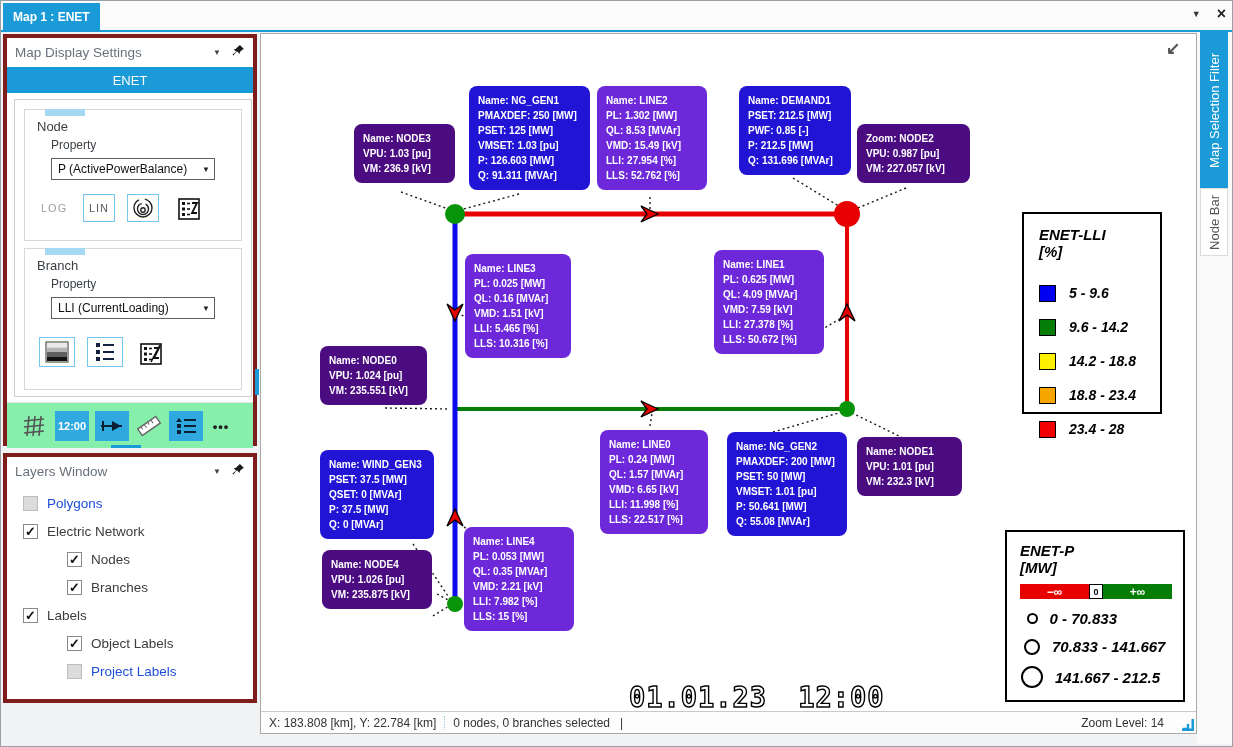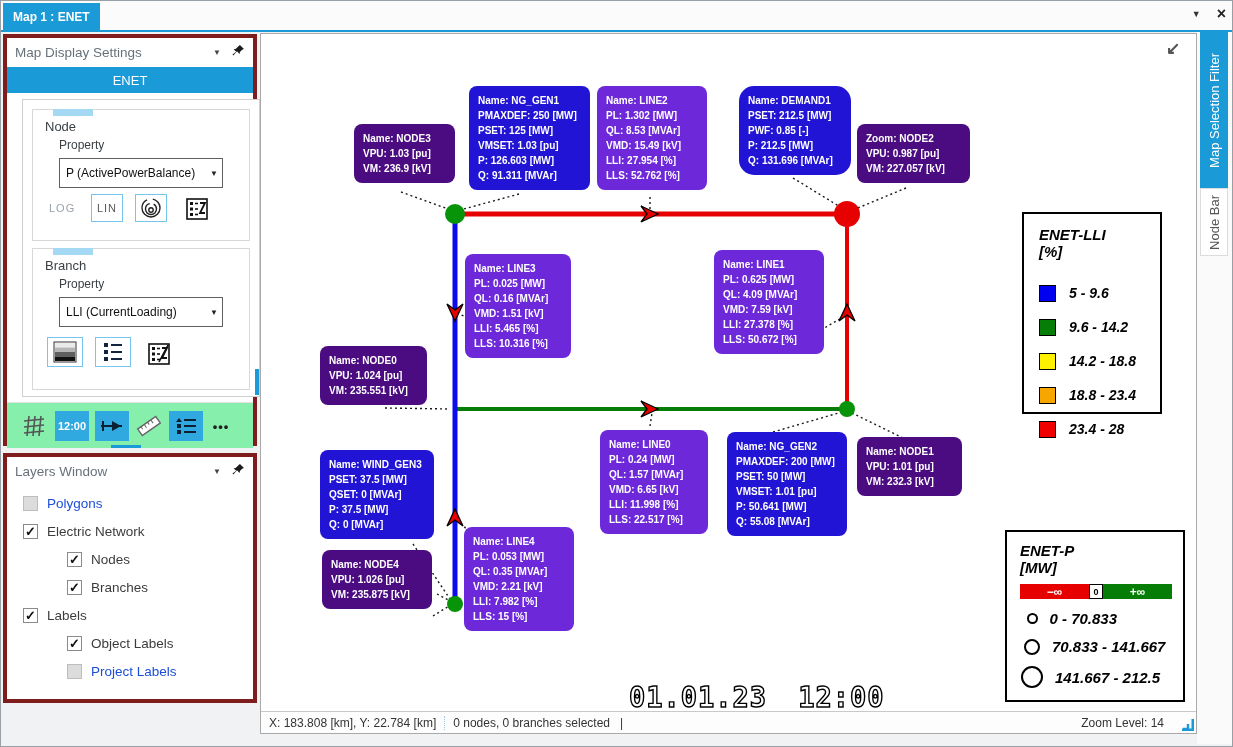--- a/index.html
+++ b/index.html
@@ -14,28 +14,28 @@
   .win-caret { font-size:9px; color:#333; cursor:default; }
   .win-close { font-size:16px; font-weight:bold; color:#222; line-height:16px; }
 
   
   .panel { position:absolute; background:#fff; border:4px solid #7f1d1d; }
   .panel-header { position:relative; height:28px; display:flex; align-items:center; padding:0 8px; color:#68717a; font-size:13.5px; }
   .panel-header .hdr-caret { position:absolute; right:32px; top:10px; font-size:8px; color:#444; }
   .panel-header .hdr-pin { position:absolute; right:8px; top:6px; }
   .panel1 { left:2px; top:33px; width:254px; height:412px; }
   .enet-bar { position:absolute; left:0; right:0; top:29px; height:26px; background:#1a9ad6; color:#fff; font-size:13px; display:flex; align-items:center; justify-content:center; }
-  .groupbox { position:absolute; left:7px; top:61px; width:238px; height:298px; border:1px solid #cfcfcf; background:#fff;margin-left:8px; }
+  .groupbox { position:absolute; left:7px; top:61px; width:238px; height:298px; border:1px solid #cfcfcf; background:#fff; }
   .secbox { position:absolute; left:9px; width:218px; border:1px solid #d8d8d8; background:#fff; }
   .secbox.nodesec { top:9px; height:132px; }
   .secbox.branchsec { top:148px; height:142px; }
   .tabtick { position:absolute; left:20px; top:-1px; width:40px; height:7px; background:#a5d9f3; }
   .sec-title { position:absolute; left:12px; top:9px; font-size:13px; color:#3a3f44; }
   .sec-prop { position:absolute; left:26px; top:28px; font-size:12px; color:#3a3f44; }
-  .selectbox { position:absolute; left:26px; top:48px; width:164px; height:30px; border:1px solid #5f5f5f; background:#fff; font-size:12px; color:#111; display:flex; align-items:center; padding:0 6px; }
+  .selectbox { position:absolute; left:26px; top:48px; width:164px; height:22px; border:1px solid #5f5f5f; background:#fff; font-size:12px; color:#111; display:flex; align-items:center; padding:0 6px; }
   .selectbox .sel-caret { position:absolute; right:4px; font-size:8px; color:#222; }
   .iconrow { position:absolute; left:0; right:0; top:80px; height:40px; }
   .log-label { position:absolute; left:16px; top:12px; font-size:11px; color:#9aa2a8; letter-spacing:1px; }
   .lin-btn { position:absolute; left:58px; top:4px; width:32px; height:28px; border:1px solid #74c6ec; background:#fff; font-size:11px; color:#5a5a5a; letter-spacing:1px; display:flex; align-items:center; justify-content:center; }
   .icon-btn { position:absolute; top:4px; width:32px; height:28px; border:1px solid #74c6ec; background:#fff; display:flex; align-items:center; justify-content:center; }
   .icon-plain { position:absolute; top:6px; width:28px; height:26px; display:flex; align-items:center; justify-content:center; }
   .p1-toolbar { position:absolute; left:0; right:0; top:364px; height:46px; border-top:1px solid #e3e3e3; background:#86efac; }
   .tb-item { position:absolute; top:8px; height:30px; display:flex; align-items:center; justify-content:center; }
   .tb-btn { background:#2fa9df; color:#fff; font-weight:bold; font-size:11px; }
   .scroll-thumb { position:absolute; left:254px; top:368px; width:4px; height:26px; background:#1a9ad6; }
@@ -389,21 +389,21 @@
           <div>Q: 91.311 [MVAr]</div>
         </div>
         <div class="mlabel line" style="left: 336px; top: 52px; width: 110px;">
           <div>Name: LINE2</div>
           <div>PL: 1.302 [MW]</div>
           <div>QL: 8.53 [MVAr]</div>
           <div>VMD: 15.49 [kV]</div>
           <div>LLI: 27.954 [%]</div>
           <div>LLS: 52.762 [%]</div>
         </div>
-        <div class="mlabel gen" style="left: 478px; top: 52px; width: 112px; border-radius: 15px;">
+        <div class="mlabel gen" style="left: 478px; top: 52px; width: 112px;">
           <div>Name: DEMAND1</div>
           <div>PSET: 212.5 [MW]</div>
           <div>PWF: 0.85 [-]</div>
           <div>P: 212.5 [MW]</div>
           <div>Q: 131.696 [MVAr]</div>
         </div>
         <div class="mlabel node" style="left: 596px; top: 90px; width: 113px;">
           <div>Zoom: NODE2</div>
           <div>VPU: 0.987 [pu]</div>
           <div>VM: 227.057 [kV]</div>

